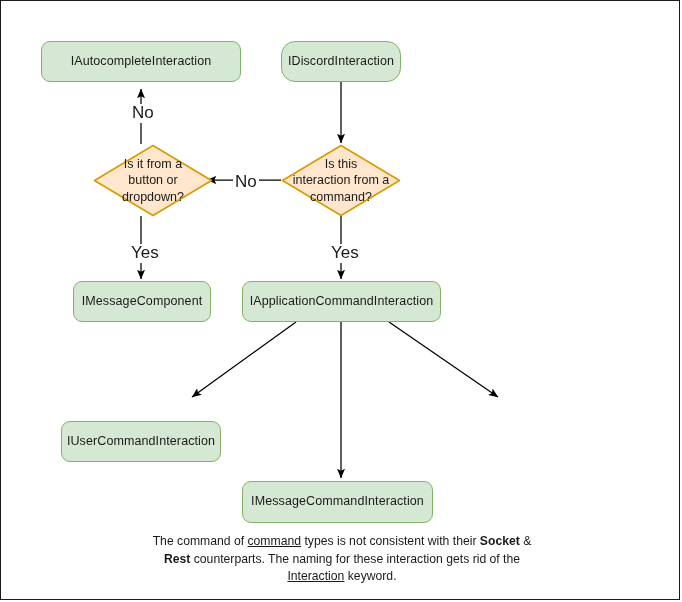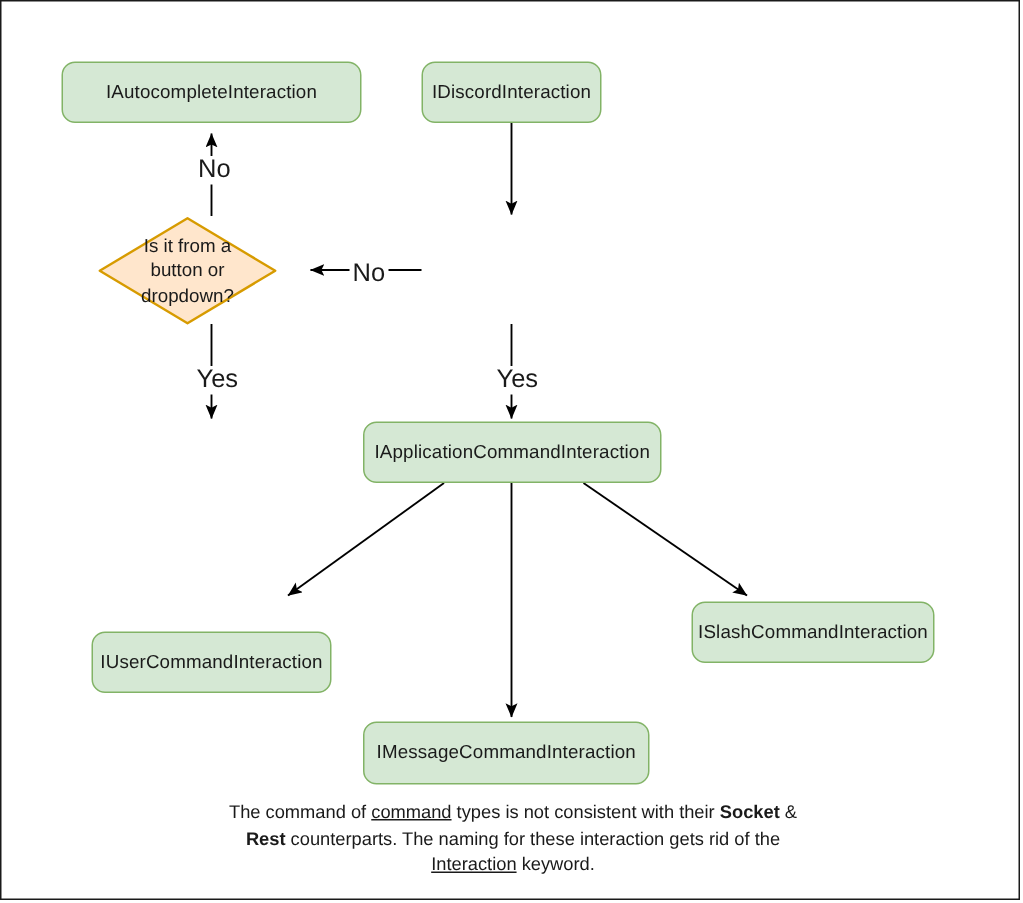--- a/index.html
+++ b/index.html
@@ -135,46 +135,54 @@
 
     <g>
       <path d="M388,321 L497,396" stroke="#000000" stroke-width="1.25" fill="none" marker-end="url(#arrow)"></path>
     </g>
   </svg>
 
   <div class="node box" style="left:40px; top:40px; width:200px; height:41px;">
     <span>IAutocompleteInteraction</span>
   </div>
 
-  <div class="node box" style="left:280px; top:40px; width:120px; height:41px;">
+  <div class="node box" style="left:280px; top:40px; width:120px; height:41px;border-radius:14px;">
     <span>IDiscordInteraction</span>
   </div>
 
-  <div class="diamond-wrap" style="left:64px; top:143px; width:120px; height:73px;text-decoration:underline;">
+  <div class="diamond-wrap" style="left:92px; top:143px; width:120px; height:73px;text-decoration:underline;">
     <svg width="120" height="73" viewBox="0 0 120 73">
       <polygon points="60,1.5 118.5,36.5 60,71.5 1.5,36.5" fill="#ffe6cc" stroke="#d79b00" stroke-width="1.6" stroke-linejoin="round"></polygon>
     </svg>
     <div class="diamond-label">Is it from a
 button or
 dropdown?</div>
   </div>
 
-
+  <div class="diamond-wrap" style="left:280px; top:143px; width:120px; height:73px;">
+    <svg width="120" height="73" viewBox="0 0 120 73">
+      <polygon points="60,1.5 118.5,36.5 60,71.5 1.5,36.5" fill="#ffe6cc" stroke="#d79b00" stroke-width="1.6" stroke-linejoin="round"></polygon>
+    </svg>
+    <div class="diamond-label">Is this
+interaction from a
+command?</div>
+  </div>
+
+  <div class="node box" style="left:72px; top:280px; width:138px; height:41px;">
+    <span>IMessageComponent</span>
+  </div>
 
   <div class="node box" style="left:241px; top:280px; width:199px; height:41px;">
     <span>IApplicationCommandInteraction</span>
   </div>
 
   <div class="node box" style="left:60px; top:400px; width:160px; height:41px;margin-top:20px;">
     <span>IUserCommandInteraction</span>
   </div>
 
-  <div class="node box" style="left:460px; top:400px; width:162px; height:41px;">
-    <span>ISlashCommandInteraction</span>
-  </div>
 
   <div class="node box" style="left:241px; top:480px; width:191px; height:42px;">
     <span>IMessageCommandInteraction</span>
   </div>
 
   <div class="edge-label" style="left:129px; top:103px;">No</div>
 
   <div class="edge-label" style="left:232px; top:172px;">No</div>
 
   <div class="edge-label" style="left:128px; top:243px;">Yes</div>

